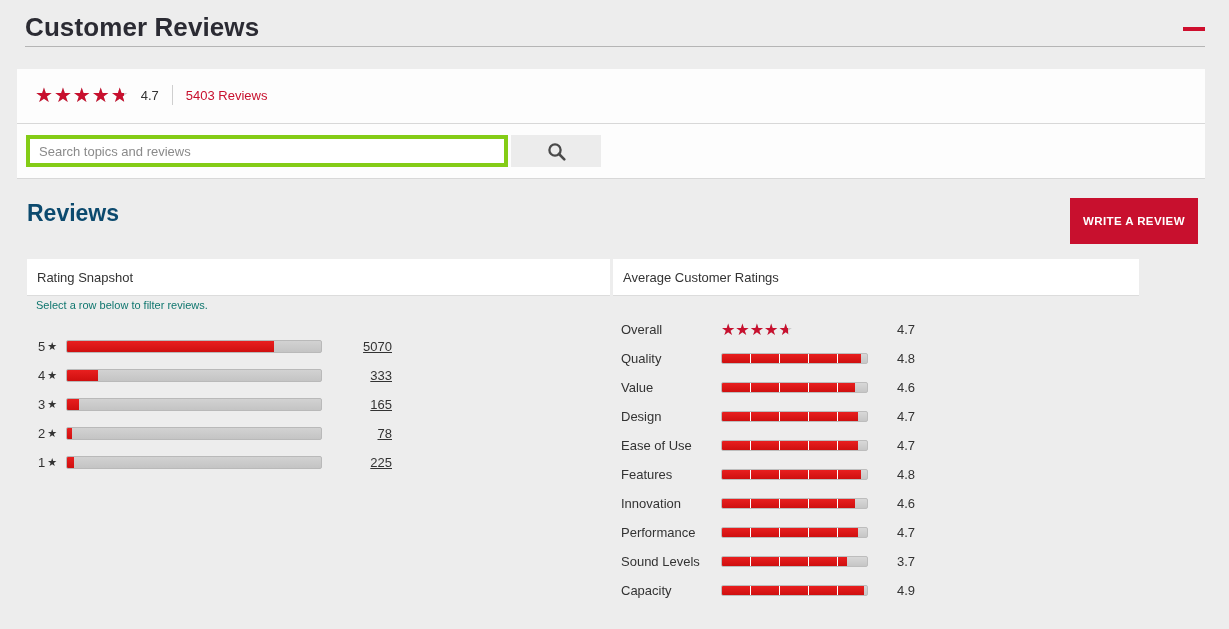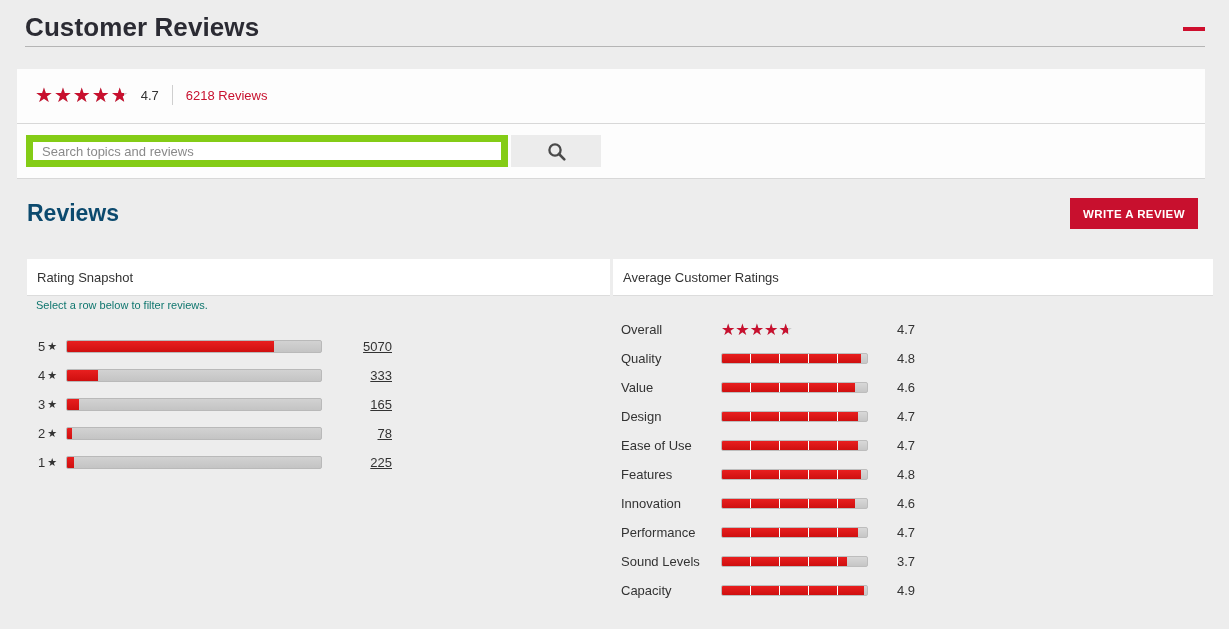--- a/index.html
+++ b/index.html
@@ -68,55 +68,55 @@
 
   
   .search-card {
     position: absolute; left: 17px; top: 124px;
     width: 1188px; height: 55px;
     background: #fdfdfd; border-bottom: 1px solid #d8d8d8;
   }
   .search-wrap { position: absolute; left: 9px; top: 11px; display: flex; }
   .search-input {
     width: 482px; height: 32px;
-    border: 7px solid #84cc16; background: #fff;
+    border: 4px solid #84cc16; background: #fff;
     font-size: 13px; color: #555; padding: 0 9px;
     font-family: "Liberation Sans", sans-serif; outline: none;
   }
   .search-input::placeholder { color: #8a8a8a; }
   .search-btn {
     width: 90px; height: 32px; margin-left: 3px;
     background: #ececec; border: 1px solid #ececec;
     display: flex; align-items: center; justify-content: center;
     cursor: pointer;
   }
 
   
   .reviews-heading {
     position: absolute; left: 27px; top: 200px;
     font-size: 23px; font-weight: bold; color: #0c4a6e;
   }
   .write-review-btn {
     position: absolute; left: 1070px; top: 198px;
-    width: 128px; height: 31px;
+    width: 128px; height: 46px;
     background: #c8102e; color: #fff; border: none;
     font-family: "Liberation Sans", sans-serif;
     font-size: 11.5px; font-weight: bold; letter-spacing: 0.4px;
     cursor: pointer;
   }
 
   
   .panel-head {
     position: absolute; top: 259px; height: 37px;
     background: #fff; border-bottom: 1px solid #dcdcdc;
     font-size: 13px; color: #333;
     display: flex; align-items: center; padding-left: 10px;
   }
   .panel-head.left  { left: 27px;  width: 583px; }
-  .panel-head.right { left: 613px; width: 600px; }
+  .panel-head.right { left: 613px; width: 526px; }
 
   .snapshot-hint {
     position: absolute; left: 36px; top: 299px;
     font-size: 11px; color: #0f766e;
   }
 
   
   .snapshot-list { position: absolute; left: 38px; top: 332px; }
   .snapshot-row {
     position: relative; height: 29px;
@@ -182,21 +182,21 @@
 </div>
 
 <div class="summary-card">
   <div class="summary-inner">
     <div class="stars">
       <span class="base">★★★★★</span>
       <span class="fill" id="summary-star-fill" style="width: 94%;">★★★★★</span>
     </div>
     <div class="summary-score">4.7</div>
     <div class="summary-divider"></div>
-    <div class="summary-count">6218 Reviews</div>
+    <div class="summary-count">5403 Reviews</div>
   </div>
 </div>
 
 <div class="search-card">
   <div class="search-wrap">
     <input class="search-input" type="text" placeholder="Search topics and reviews" style="">
     <div class="search-btn">
       <svg width="19" height="19" viewBox="0 0 19 19">
         <circle cx="8" cy="8" r="5.6" fill="none" stroke="#4a4a4a" stroke-width="2.3"></circle>
         <line x1="12" y1="12" x2="17.3" y2="17.3" stroke="#4a4a4a" stroke-width="2.6" stroke-linecap="round"></line>

